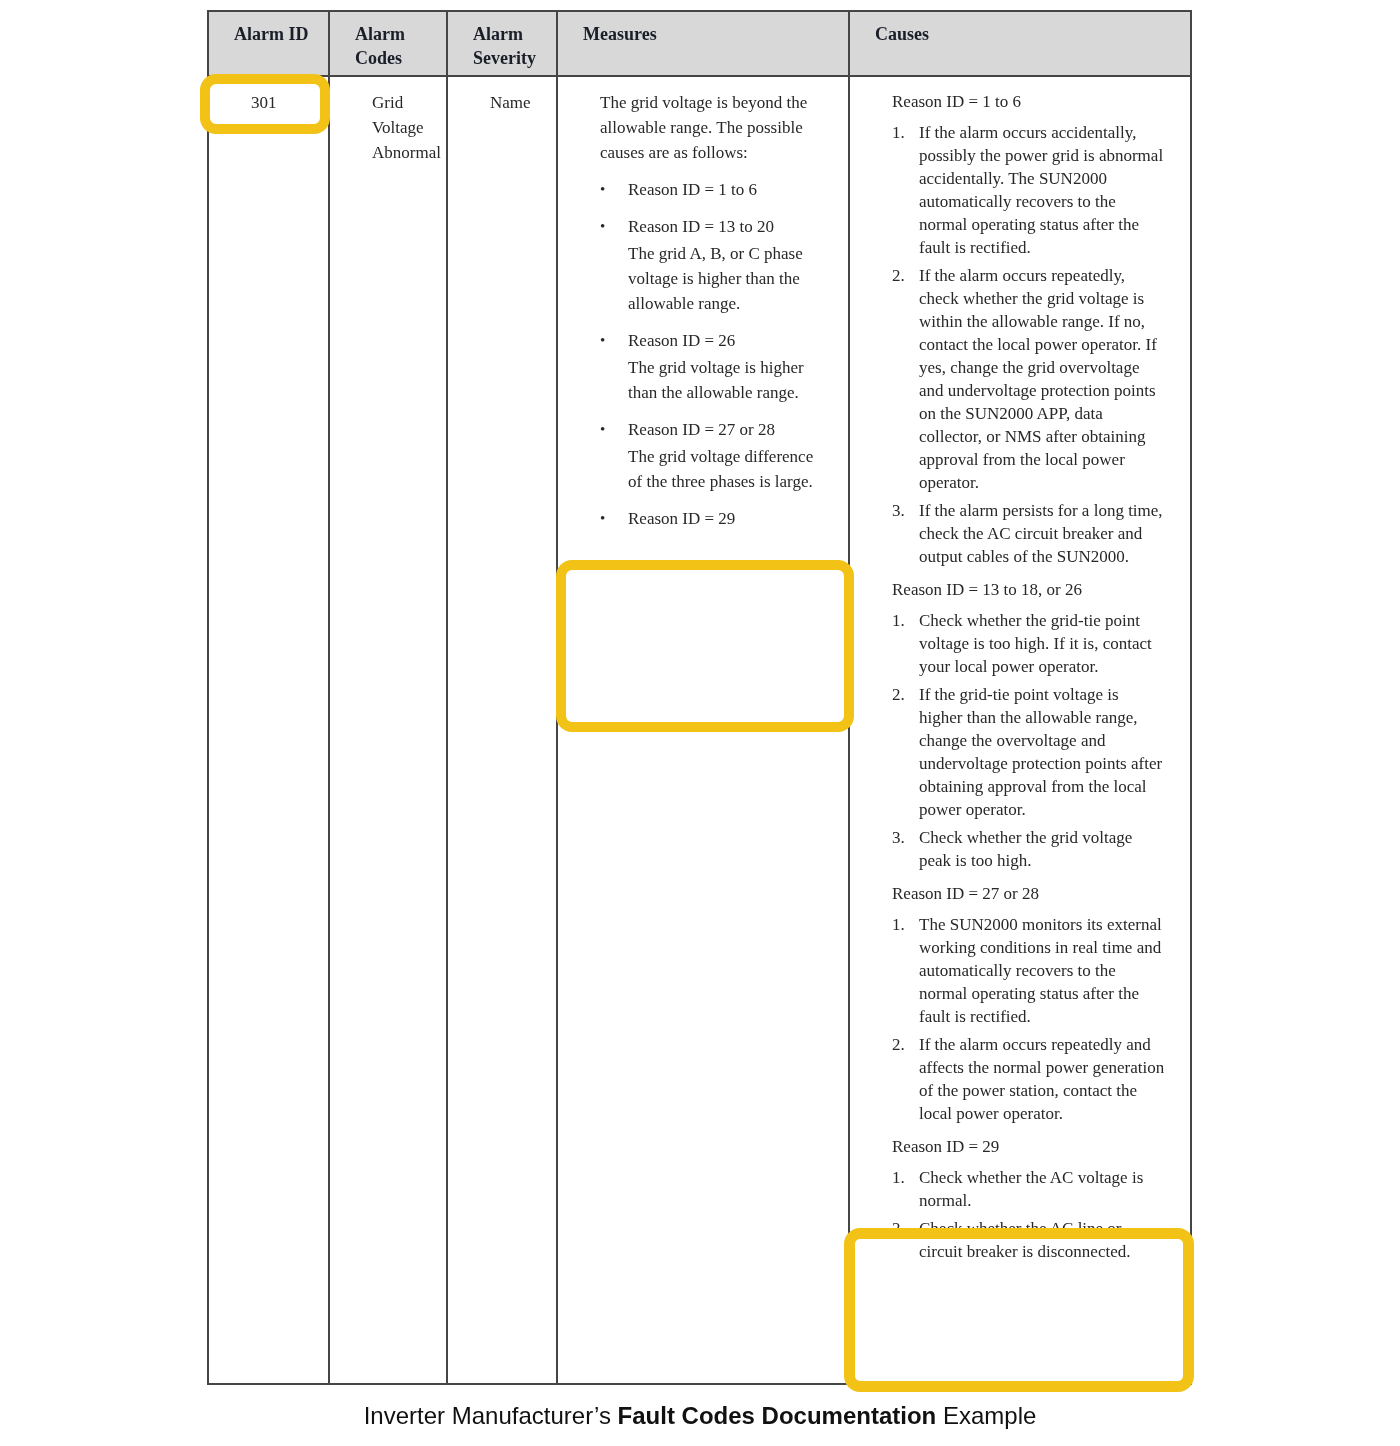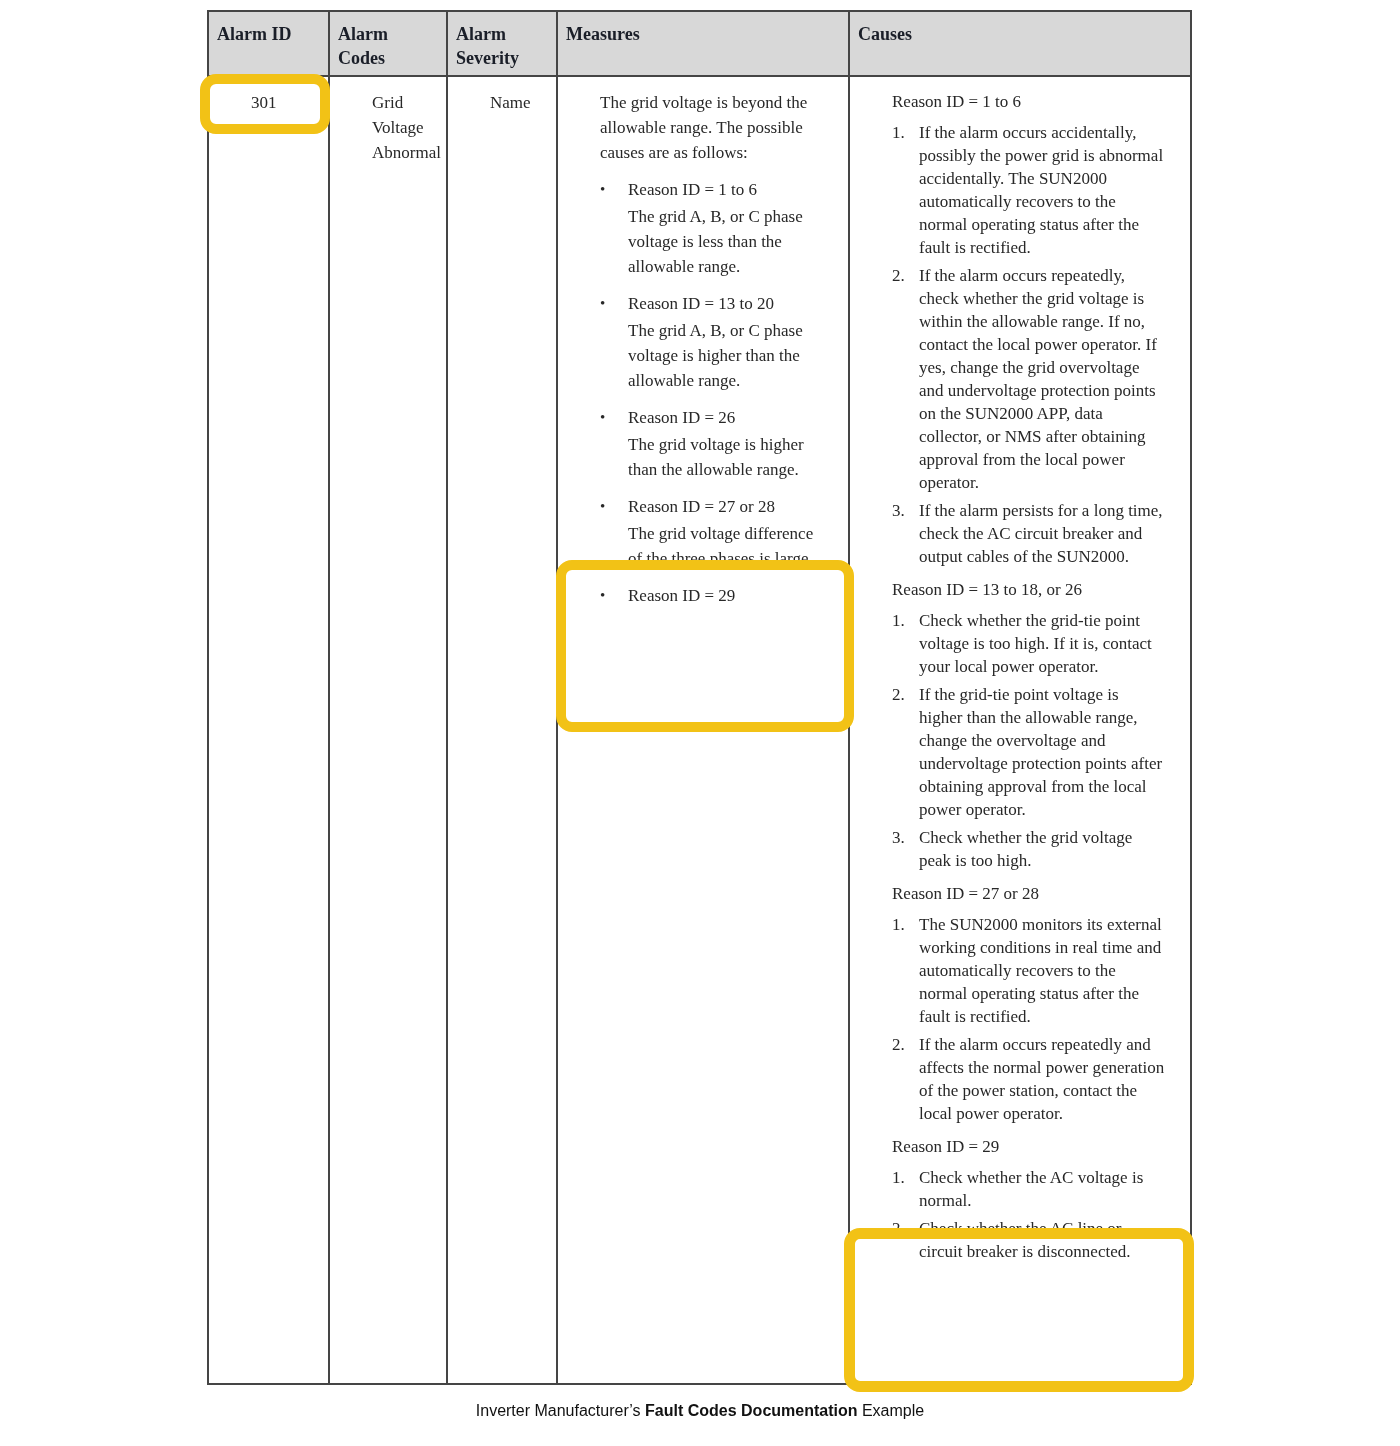--- a/index.html
+++ b/index.html
@@ -26,21 +26,21 @@
     border:2px solid var(--border);
     display:grid;
     grid-template-columns:121px 118px 110px 292px 1fr;
     grid-template-rows:65px 1fr;
   }
   .hcell{
     background:var(--header-bg);
     border-right:2px solid var(--border);
     border-bottom:2px solid var(--border);
     font-size:18px;font-weight:bold;color:var(--header-text);
-    padding:10px 10px 0 8px;line-height:24px;
+    padding:10px 10px 0 25px;line-height:24px;
   }
   .hcell:nth-child(5){border-right:none;}
   .cell{
     border-right:2px solid var(--border);
     padding:13px 25px 0 14px;
     font-size:17px;line-height:25px;
     overflow:hidden;
     margin-left:28px;
   }
   .cell.c5{border-right:none;}
@@ -66,21 +66,21 @@
     pointer-events:none;
   }
   .hl1{left:200px;top:74px;width:130px;height:60px;}
   .hl2{left:556px;top:560px;width:298px;height:172px;}
   .hl3{left:844px;top:1228px;width:350px;height:164px;border-width:11px;}
   
   .caption{
     position:absolute;left:0;top:1402px;width:1400px;
     text-align:center;
     font-family:"Liberation Sans", sans-serif;
-    font-size:16px;color:#111111;
+    font-size:24px;color:#111111;
   }
 </style>
 </head>
 <body>
 
 <div class="page">
 
   <div class="doc-table">
 
     <div class="hcell">Alarm ID</div>
@@ -99,21 +99,20 @@
       <span>Name</span>
     </div>
     <div class="cell c4 causes">
       <p class="intro">The grid voltage is beyond the allowable range. The possible causes are as follows:</p>
       <div id="causes-list">
   <div class="bullet">
     <div class="b-row">
       <span class="b-marker">•</span>
       <span class="b-title">Reason ID = 1 to 6</span>
     </div>
-    <div class="b-desc">The grid A, B, or C phase voltage is less than the allowable range.</div>
   </div>
 
   <div class="bullet">
     <div class="b-row">
       <span class="b-marker">•</span>
       <span class="b-title">Reason ID = 13 to 20</span>
     </div>
     <div class="b-desc">The grid A, B, or C phase voltage is higher than the allowable range.</div>
   </div>
 

